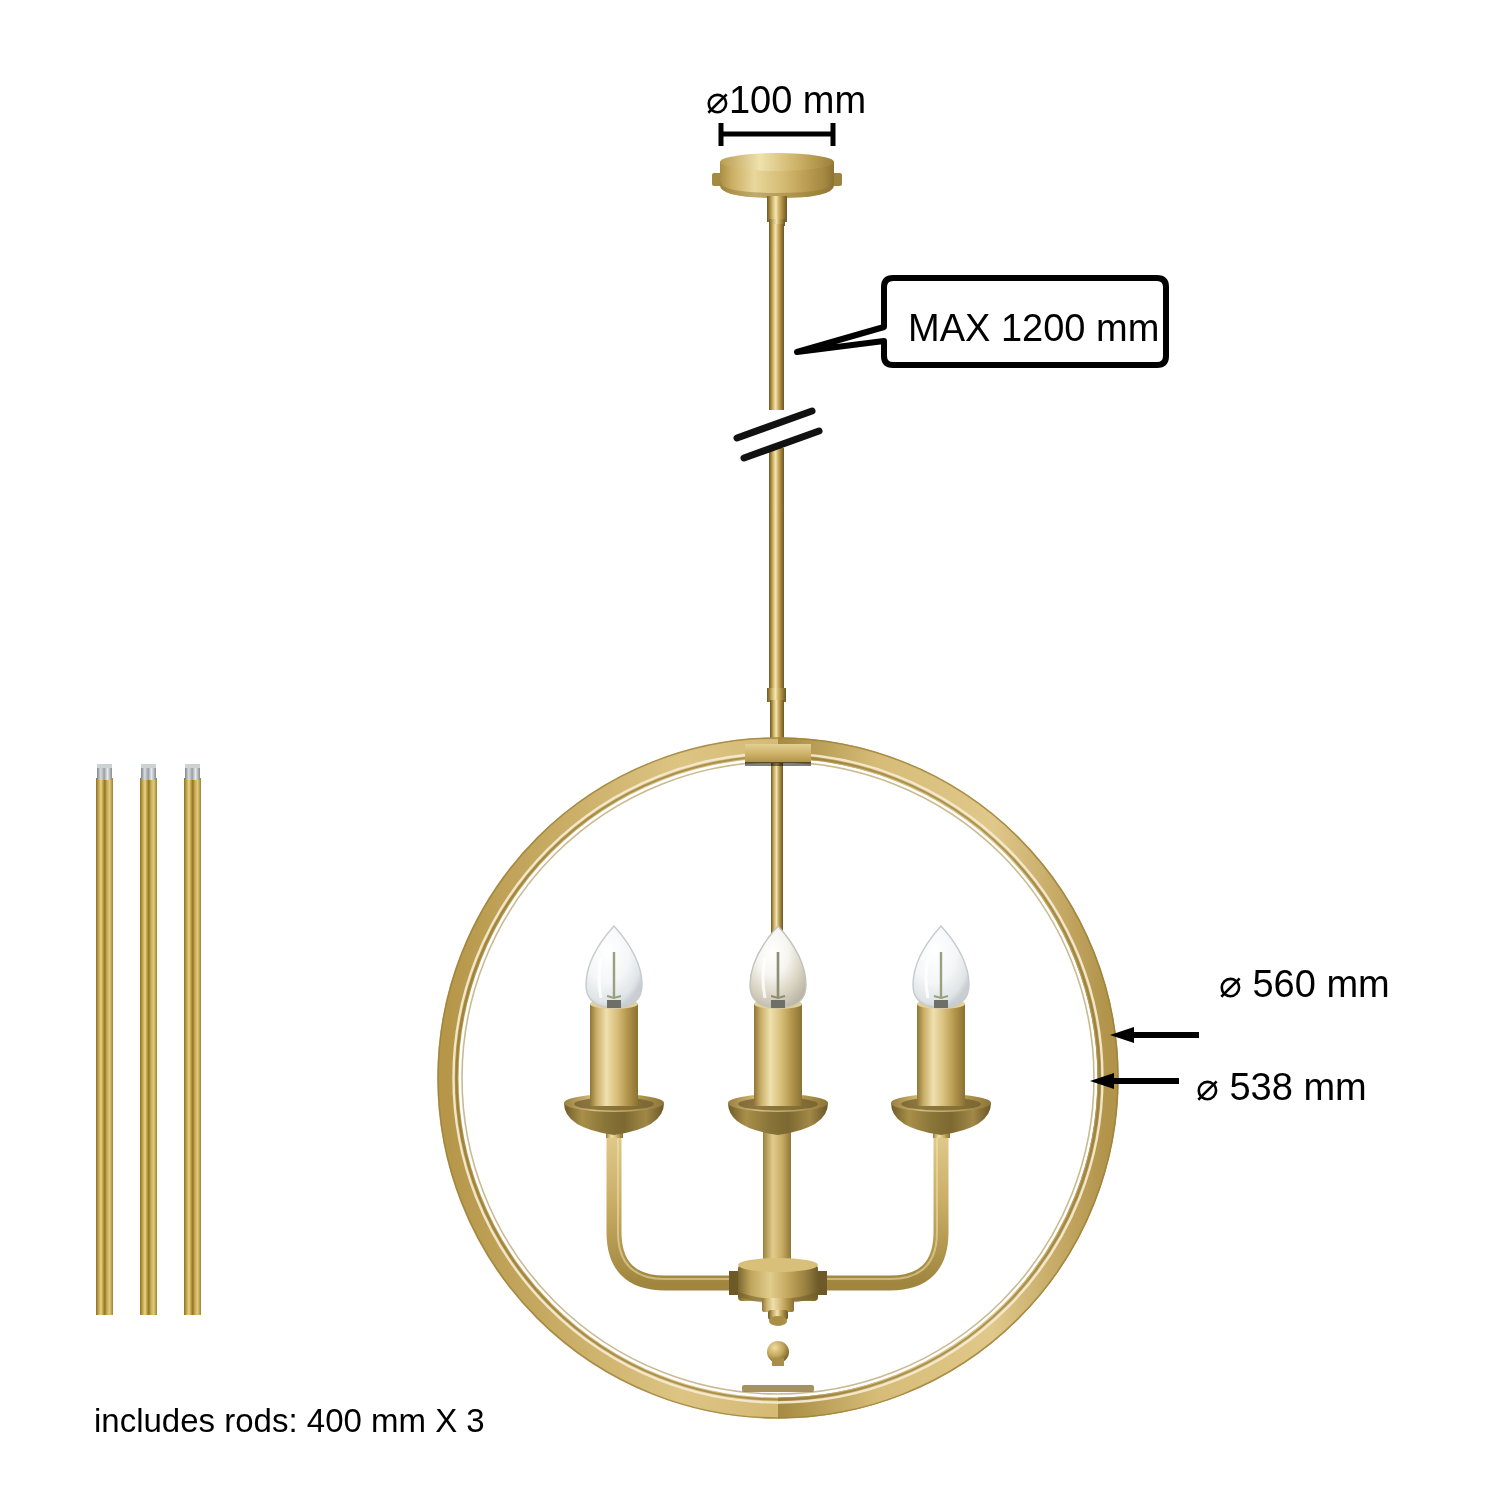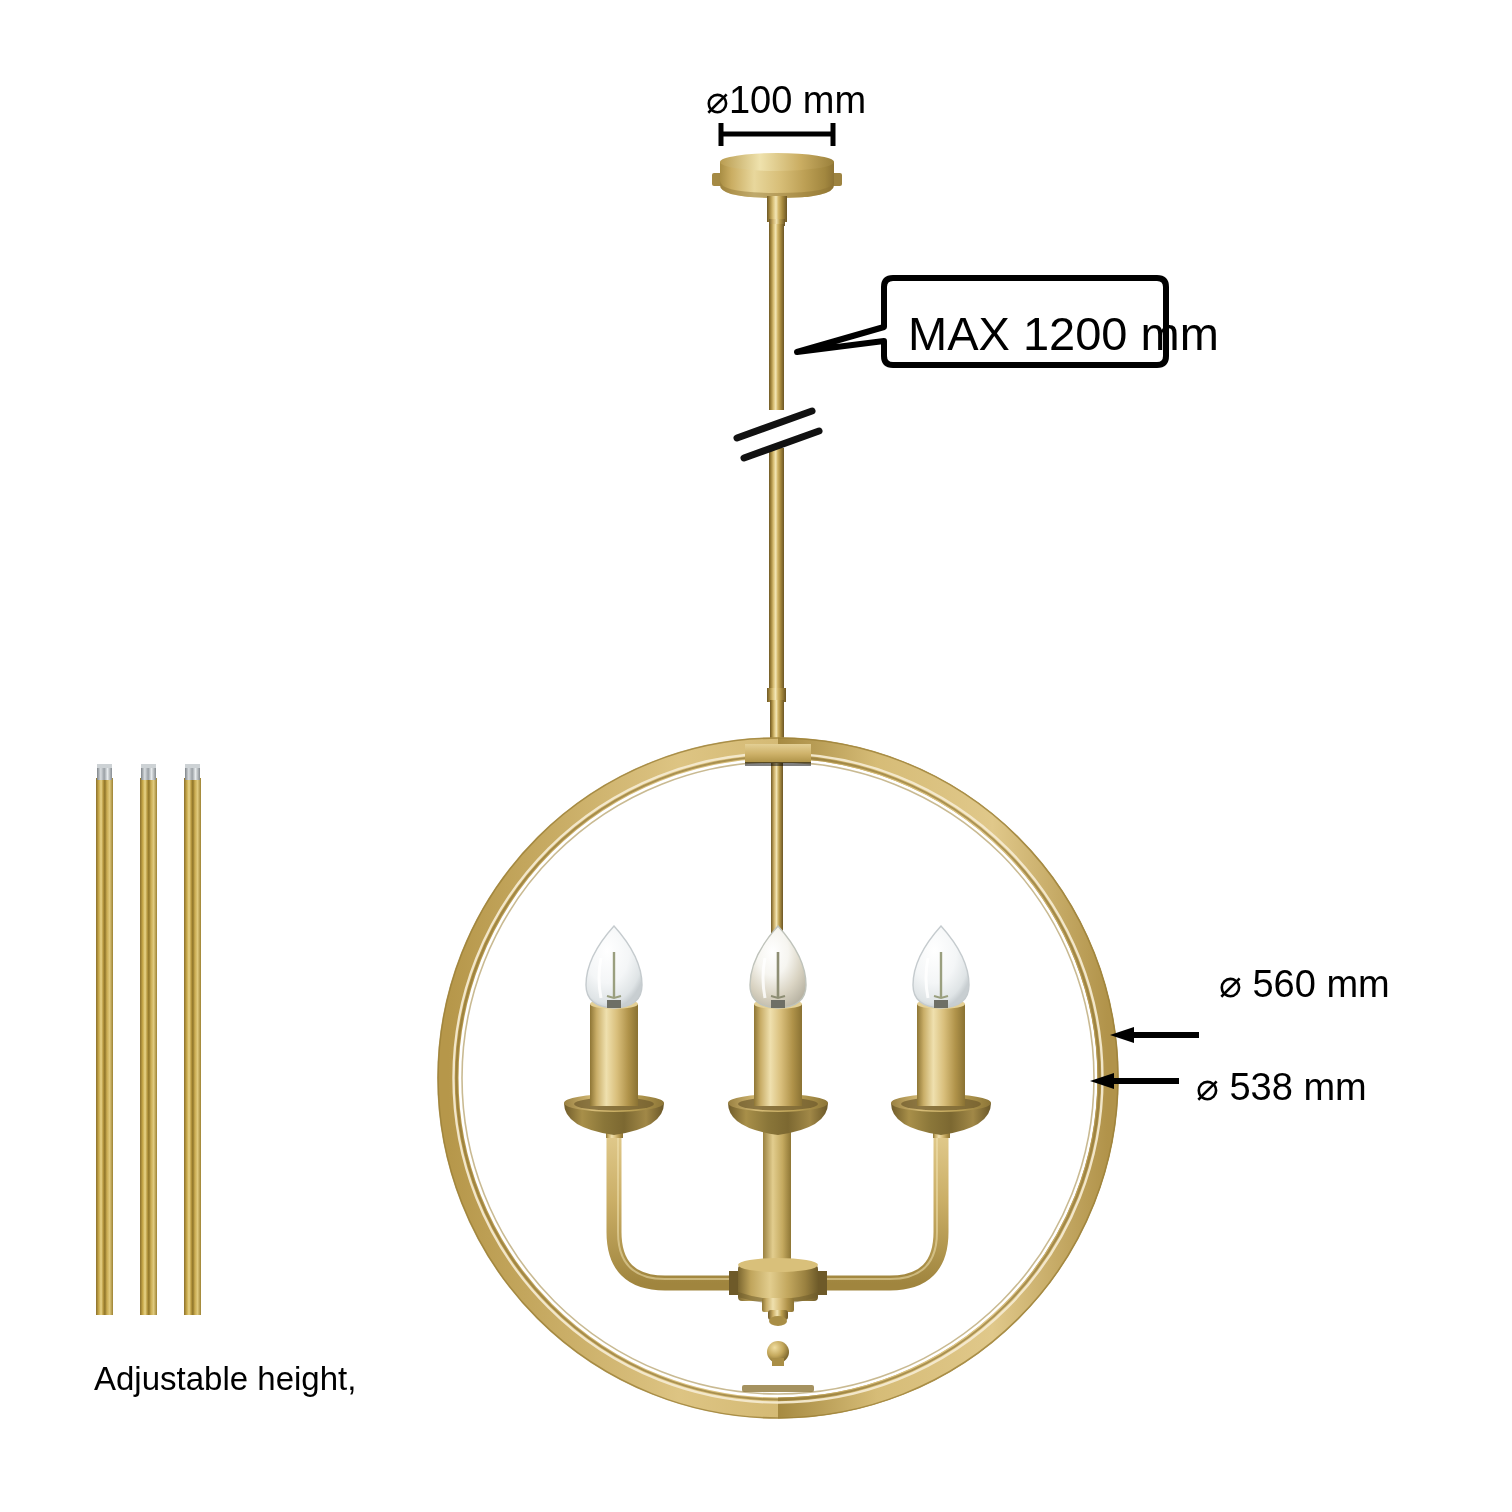--- a/index.html
+++ b/index.html
@@ -4,21 +4,21 @@
 <style>
   html,body{margin:0;padding:0;background:#ffffff;}
   body{width:1512px;height:1512px;overflow:hidden;
        font-family:"Liberation Sans","DejaVu Sans",sans-serif;}
   #stage{position:relative;width:1512px;height:1512px;background:#fff;}
   #stage svg{position:absolute;left:0;top:0;}
   .lbl{position:absolute;color:#000;white-space:pre;line-height:1.28;}
   #dimTop{left:706px;top:76px;font-size:38px;}
   #d560{left:1219px;top:960px;font-size:38px;}
   #d538{left:1196px;top:1063px;font-size:38px;text-align:center;}
-  #maxLbl{left:908px;top:304px;font-size:47px;}
+  #maxLbl{left:908px;top:304px;font-size:38px;}
   #rodsNote{left:94px;top:1358px;font-size:33px;}
 </style>
 </head>
 <body>
 
 <div id="stage">
 
   <svg width="1512" height="1512" viewBox="0 0 1512 1512">
     <defs>
 
@@ -328,15 +328,15 @@
   </svg>
 
   <div class="lbl" id="dimTop">⌀100 mm</div>
 
   <div class="lbl" id="maxLbl">MAX 1200 mm</div>
 
   <div class="lbl" id="d560">⌀ 560 mm</div>
 
   <div class="lbl" id="d538">⌀ 538 mm</div>
 
-  <div class="lbl" id="rodsNote"><span>Adjustable height,</span><br></div>
+  <div class="lbl" id="rodsNote"><br><span>includes rods: 400 mm X 3</span></div>
 
 </div>
 
 </body></html>

